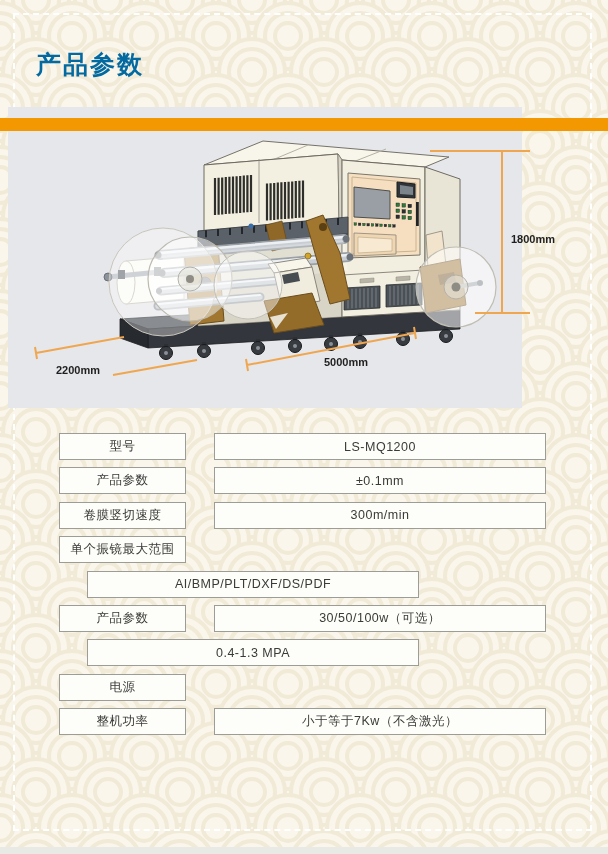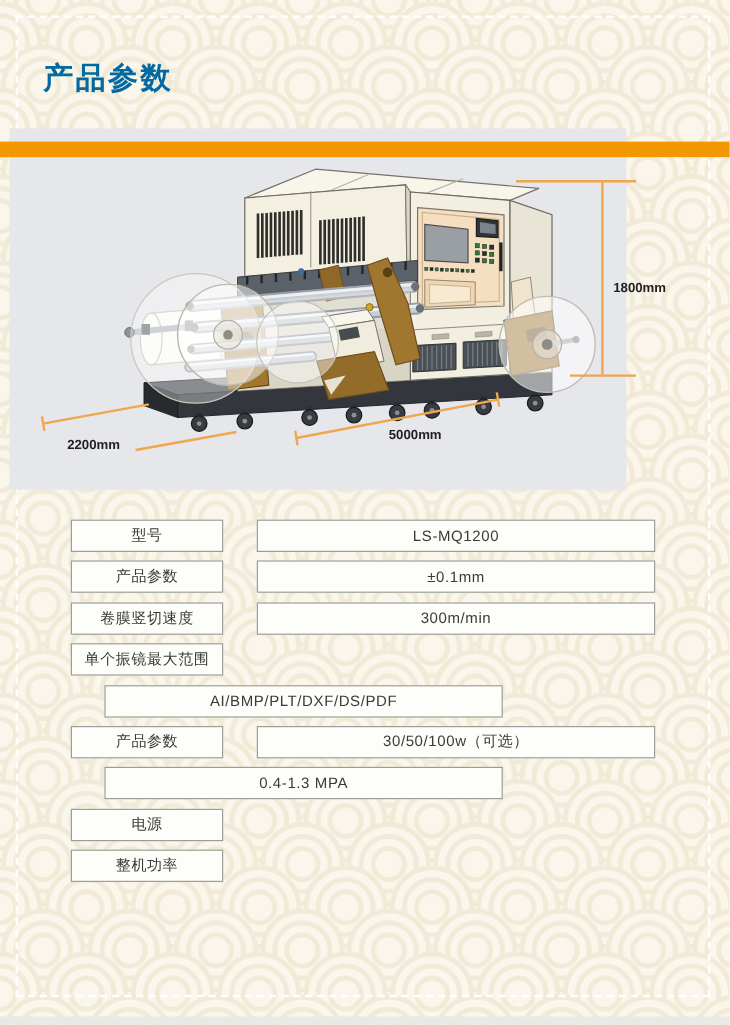--- a/index.html
+++ b/index.html
@@ -293,17 +293,18 @@
       <div class="cell value">30/50/100w（可选）</div>
     </div>
     <div class="spec-row">
       <div class="cell value">0.4-1.3 MPA</div>
     </div>
     <div class="spec-row">
       <div class="cell label">电源</div>
     </div>
     <div class="spec-row">
       <div class="cell label">整机功率</div>
+      <div class="cell value">小于等于7Kw（不含激光）</div>
     </div>
   </div>
 
   <div class="bottom-strip"></div>
 </div>
 
 </body></html>

